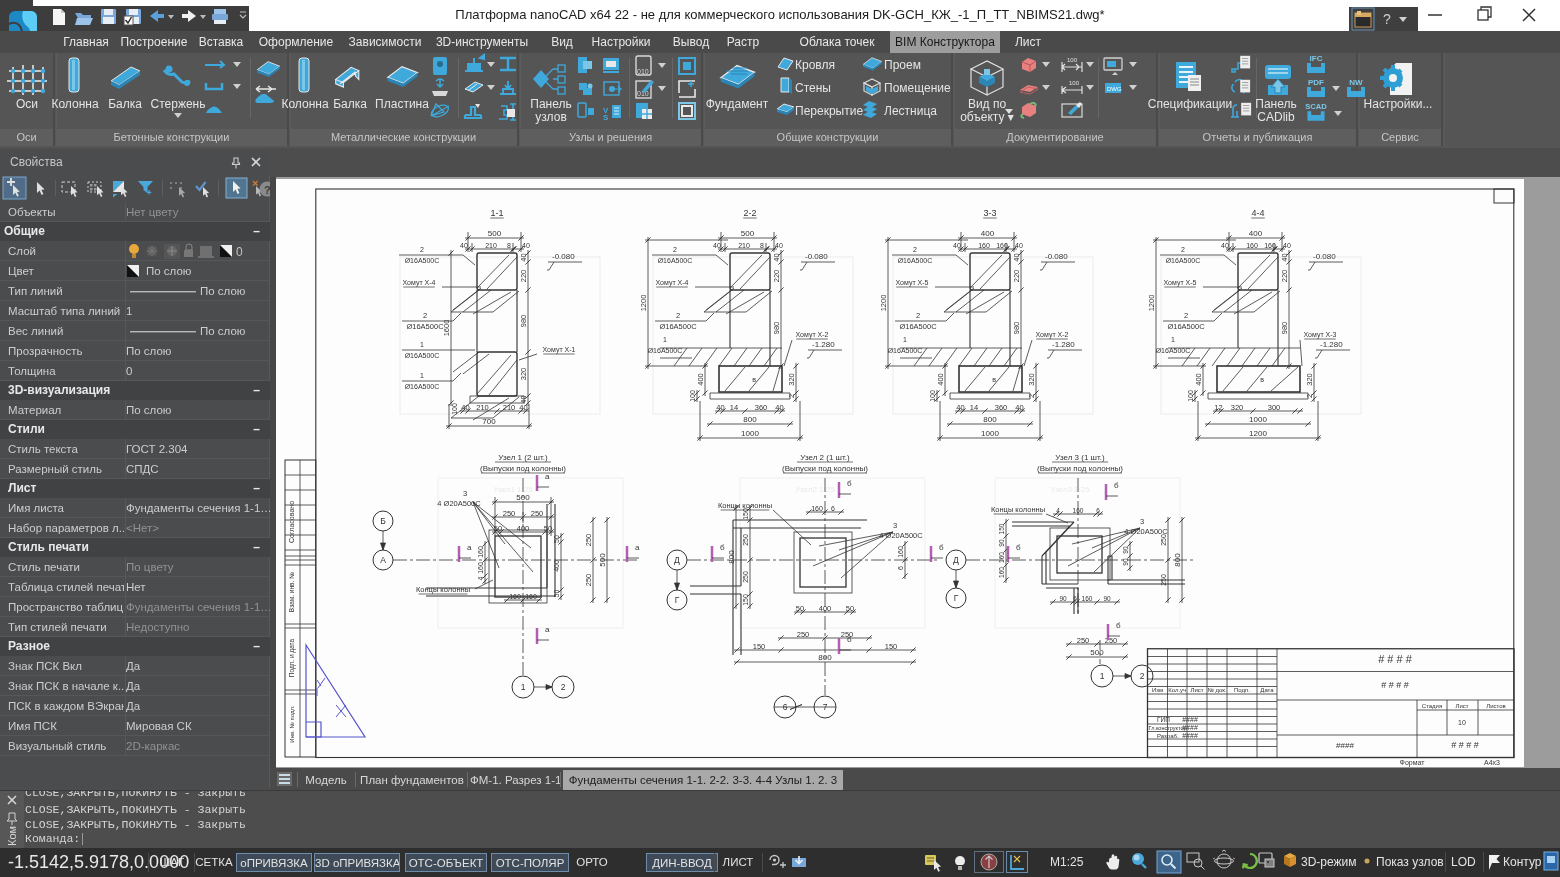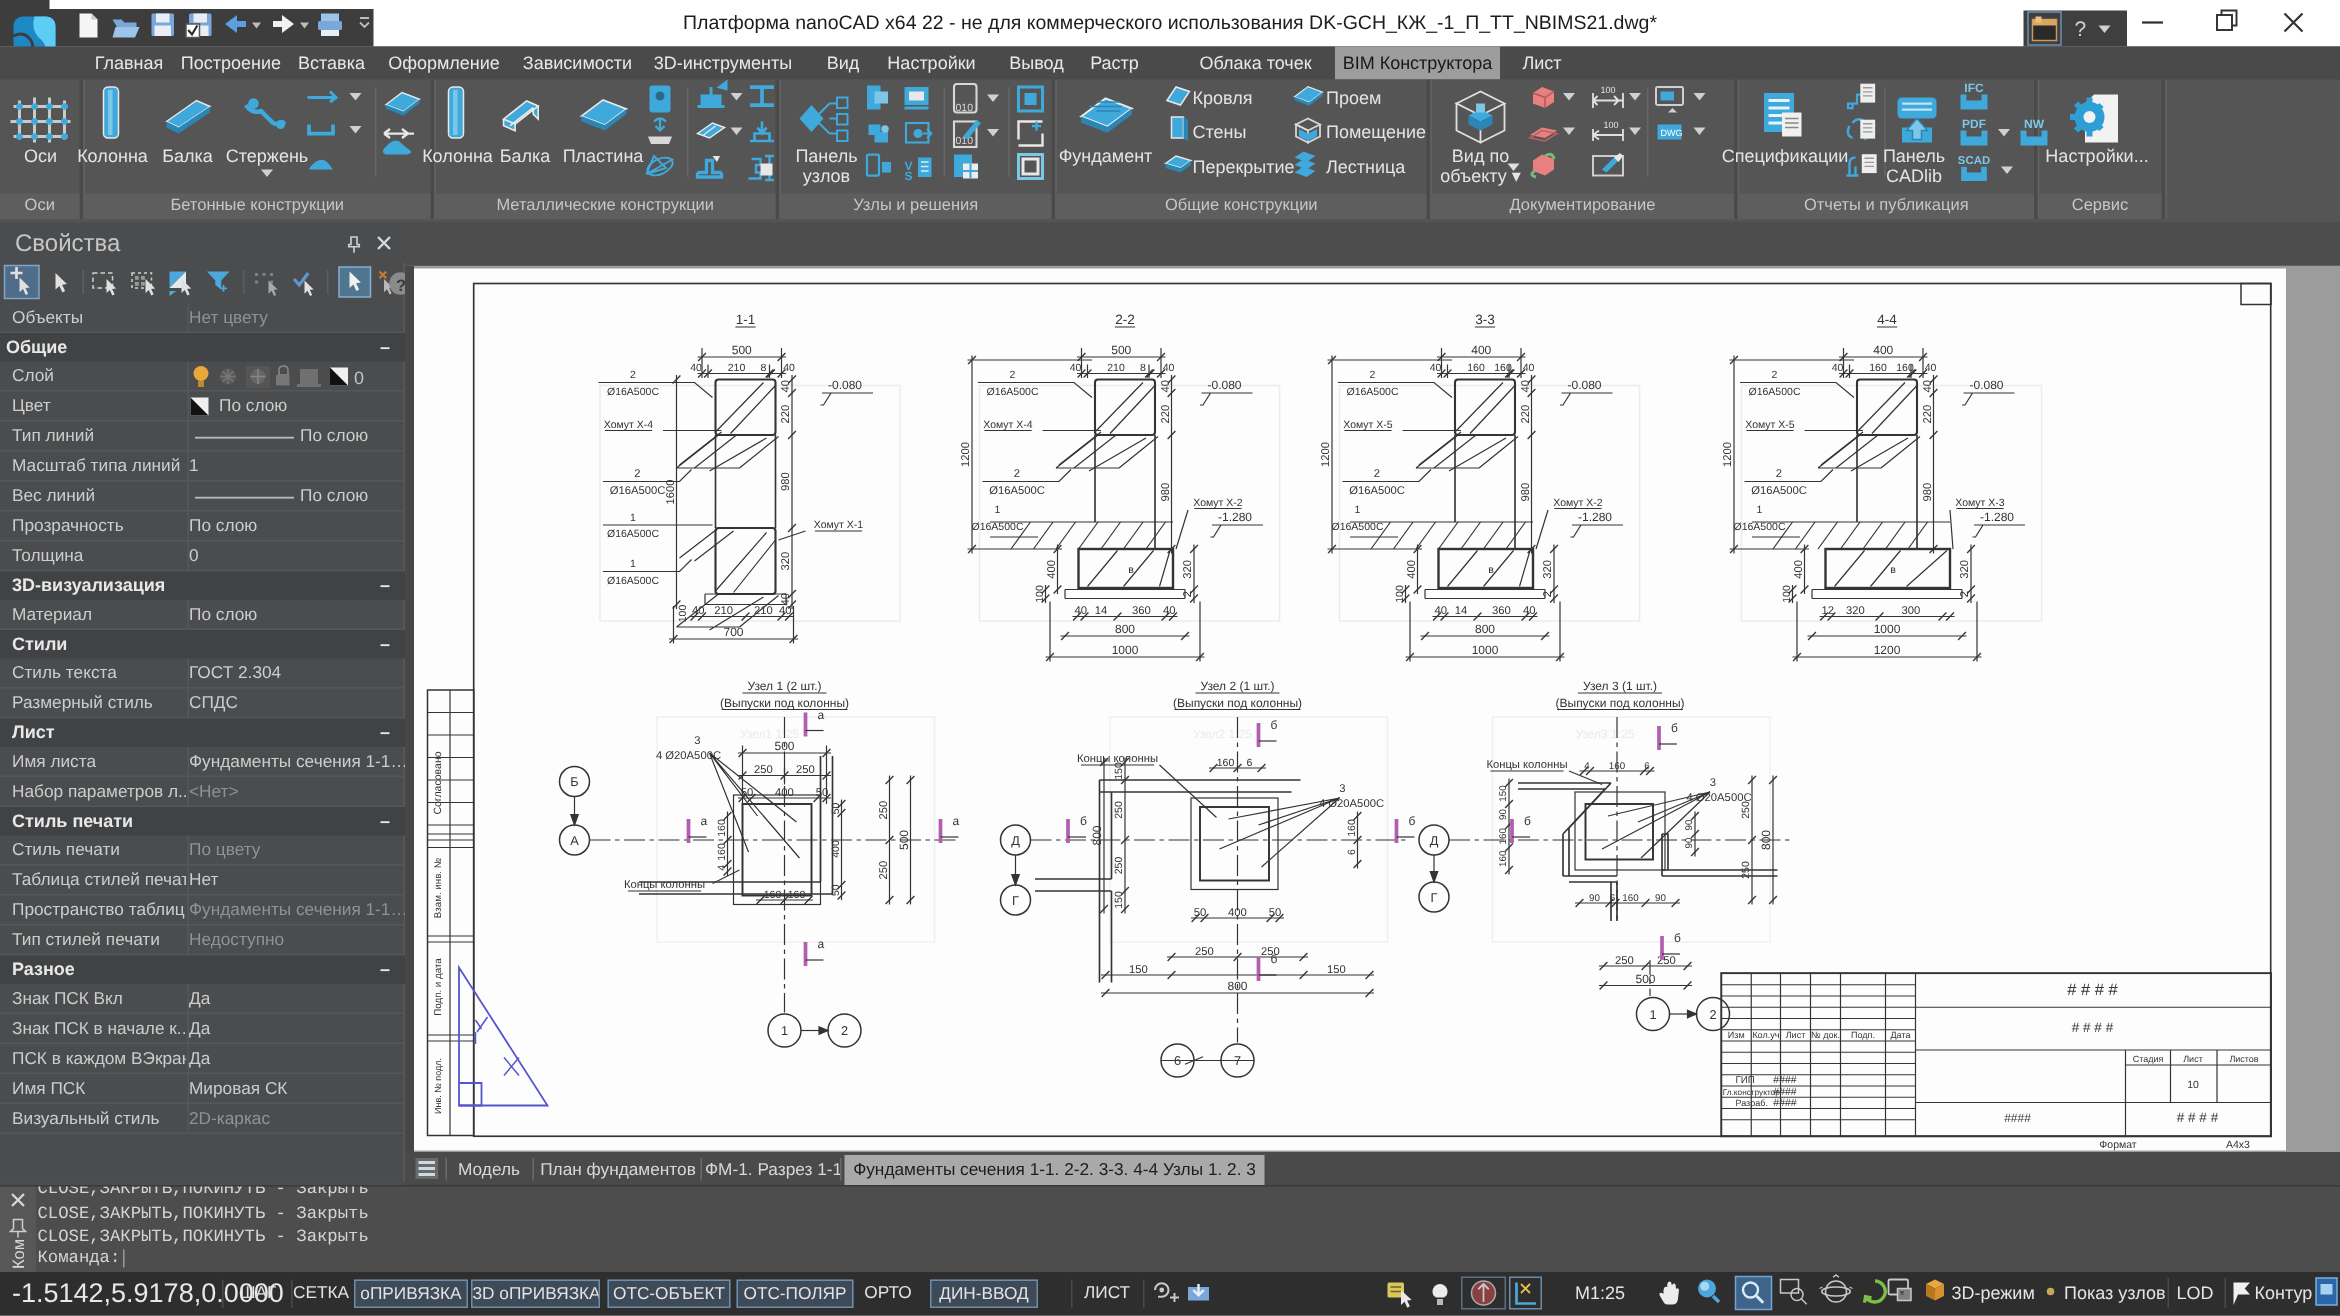--- a/index.html
+++ b/index.html
@@ -13,21 +13,21 @@
 
 #menurow{left:0;top:31px;width:1560px;height:22px;background:#4a4a4a}
 .mtab{position:absolute;top:0;height:22px;line-height:22px;font-size:12px;color:#e8e8e8;text-align:center}
 .mtab.active{background:#9d9d9d;color:#181818}
 
 #ribbon{left:0;top:53px;width:1560px;height:95px;background:#555555}
 .grouplabel{position:absolute;top:0;height:17px;background:#5e5e5e;color:#c6c6c6;font-size:11px;text-align:center;line-height:17px;overflow:hidden}
 .biglabel{position:absolute;color:#e4e4e4;font-size:12px;text-align:center;line-height:13px}
 
 #panel{left:0;top:150px;width:270px;height:638px;background:#4a4c4e;border-right:1px solid #5a5a5a}
-#panelhead{left:0;top:0;width:270px;height:25px;background:#4a4c4e;color:#c6c6c6;font-size:16px;line-height:25px}
+#panelhead{left:0;top:0;width:270px;height:25px;background:#4a4c4e;color:#c6c6c6;font-size:12px;line-height:25px}
 .prow{position:absolute;left:0;width:270px;height:20px;border-bottom:1px solid #555759;font-size:11.5px;color:#cdcdcd;line-height:20px}
 .prow .k{position:absolute;left:8px;top:0;white-space:nowrap;max-width:116px;overflow:hidden}
 .prow .v{position:absolute;left:126px;top:0;white-space:nowrap}
 .prow .v.gray{color:#909294}
 .psec{position:absolute;left:0;width:270px;height:19px;background:#404244;color:#e8e8e8;font-weight:bold;font-size:12px;line-height:19px}
 .psec .m{position:absolute;right:10px;top:0;font-weight:bold}
 .pdiv{position:absolute;left:125px;top:0;width:1px;height:20px;background:#555759}
 
 #doctabbar{left:270px;top:150px;width:1290px;height:27px;background:#4a4a4a}
 #doctab{position:absolute;left:10px;top:2px;width:224px;height:25px;background:#7e7e7e;color:#f2f2f2;font-size:11px;line-height:25px;text-align:center;white-space:nowrap;overflow:hidden}
@@ -1439,21 +1439,21 @@
     </div>
     <div class="abs" id="status">
       <div style="position:absolute;left:8px;top:0;line-height:29px;font-size:18px;color:#e8e8e8">-1.5142,5.9178,0.0000</div>
       <div class="sbtn" style="left:149px;width:46px">ШАГ</div>
       <div class="sbtn" style="left:186px;width:56px">СЕТКА</div>
       <div class="sbtn on" style="left:236px;width:76px">оПРИВЯЗКА</div>
       <div class="sbtn on" style="left:314px;width:86px">3D оПРИВЯЗКА</div>
       <div class="sbtn on" style="left:405px;width:82px">ОТС-ОБЪЕКТ</div>
       <div class="sbtn on" style="left:491px;width:78px">ОТС-ПОЛЯР</div>
       <div class="sbtn" style="left:568px;width:48px">ОРТО</div>
-      <div class="sbtn on" style="left:620px;width:72px">ДИН-ВВОД</div>
+      <div class="sbtn on" style="left:646px;width:72px">ДИН-ВВОД</div>
       <div class="sbtn" style="left:714px;width:48px">ЛИСТ</div>
       <div class="ssep" style="left:148px"></div>
       <div class="ssep" style="left:194px"></div>
       <div class="ssep" style="left:714px"></div>
       <div class="ssep" style="left:762px"></div>
       <svg style="position:absolute;left:760px;top:0" width="800" height="29" viewBox="0 0 800 29">
 
  <path d="M10 12 a4.5 4.5 0 1 1 4.5 4.5 l-2.5 0" stroke="#c8c8c8" fill="none" stroke-width="1.4"></path>
  <circle cx="14.5" cy="12" r="1.6" fill="#c8c8c8"></circle>
  <path d="M20 17 h6 m-3 -3 v6" stroke="#c8c8c8" stroke-width="1.3"></path>

